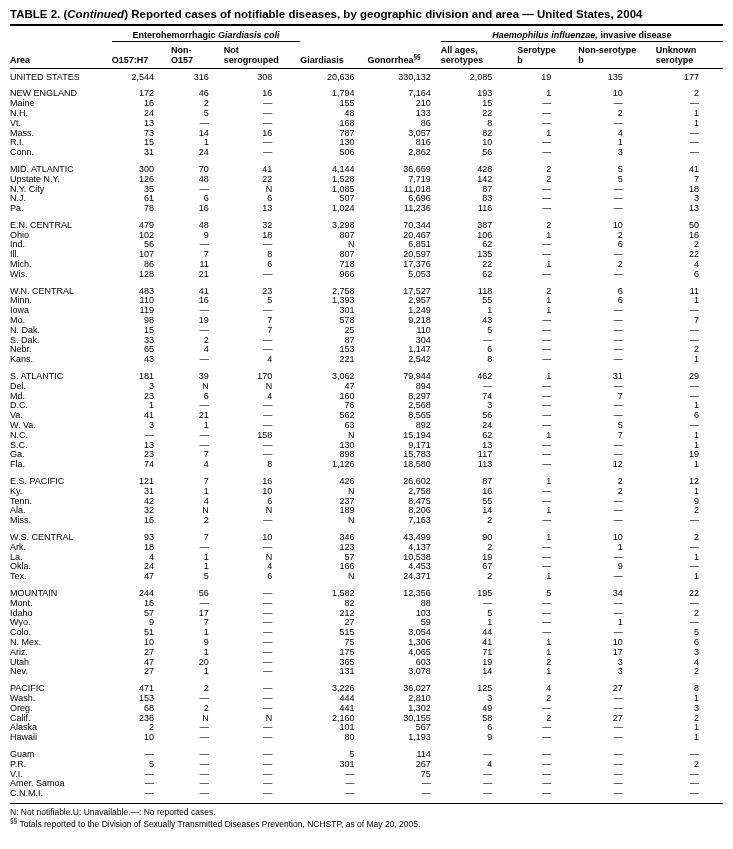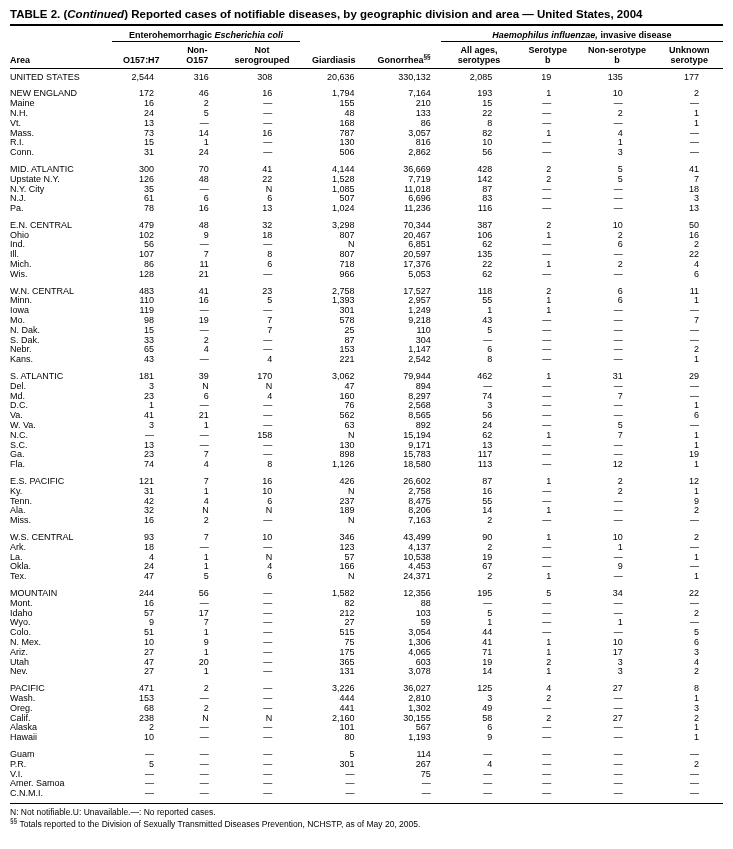--- a/index.html
+++ b/index.html
@@ -10,21 +10,21 @@
   .title .cont { font-style: italic; }
   .top-rule { height: 2px; background: #000; margin-bottom: 1px; }
 
   table { width: 100%; border-collapse: collapse; table-layout: fixed; }
   th, td { padding: 0; font-size: 9px; }
   thead th { font-weight: bold; vertical-align: bottom; }
   th.blank { border: none; }
   .ghead { text-align: center; border-bottom: 1px solid #000; padding: 3px 0 1px 0; }
   .ghead .it { font-style: italic; }
   .subhead { text-align: center; border-bottom: 1px solid #000; padding: 2px 0 1px 0; }
-  #col-header-row th { border-bottom: 1.5px solid #000; padding: 3px 0 2px 0; text-align: center; line-height: 1.12; }
+  #col-header-row th { border-bottom: 1.5px solid #000; padding: 3px 0 2px 0; text-align: left; line-height: 1.12; }
   #col-header-row th .lbl { white-space: pre-line; }
   #col-header-row th.area-h { text-align: left; }
   sup { font-size: 6.5px; vertical-align: super; line-height: 0; }
 
   tbody td { line-height: 9.8px; white-space: nowrap; overflow: hidden; }
   tbody tr:first-child td { padding-top: 4px; }
   td.area { text-align: left; }
   td.num { text-align: right; }
   tr.group-start td { padding-top: 7px; }
   tbody td:nth-child(2)  { padding-right: 17px; }
@@ -59,21 +59,21 @@
         <col style="width:66px">
         <col style="width:72px">
         <col style="width:75px">
         <col style="width:60px">
         <col style="width:76px">
         <col style="width:66px">
     </colgroup>
     <thead>
       <tr>
         <th class="blank"></th>
-        <th class="ghead" colspan="3"><span>Enterohemorrhagic </span><span class="it">Escherichia coli</span></th>
+        <th class="ghead" colspan="3"><span>Enterohemorrhagic </span><span class="it">Giardiasis coli</span></th>
         <th class="blank" colspan="2"></th>
         <th class="ghead" colspan="4"><span class="it">Haemophilus influenzae,</span><span> invasive disease</span></th>
       </tr>
       <tr id="col-header-row">
           <th class="area-h"><span class="lbl">Area</span></th>
           <th><span class="lbl">O157:H7</span></th>
           <th><span class="lbl">Non-
 O157</span></th>
           <th><span class="lbl">Not
 serogrouped</span></th>

